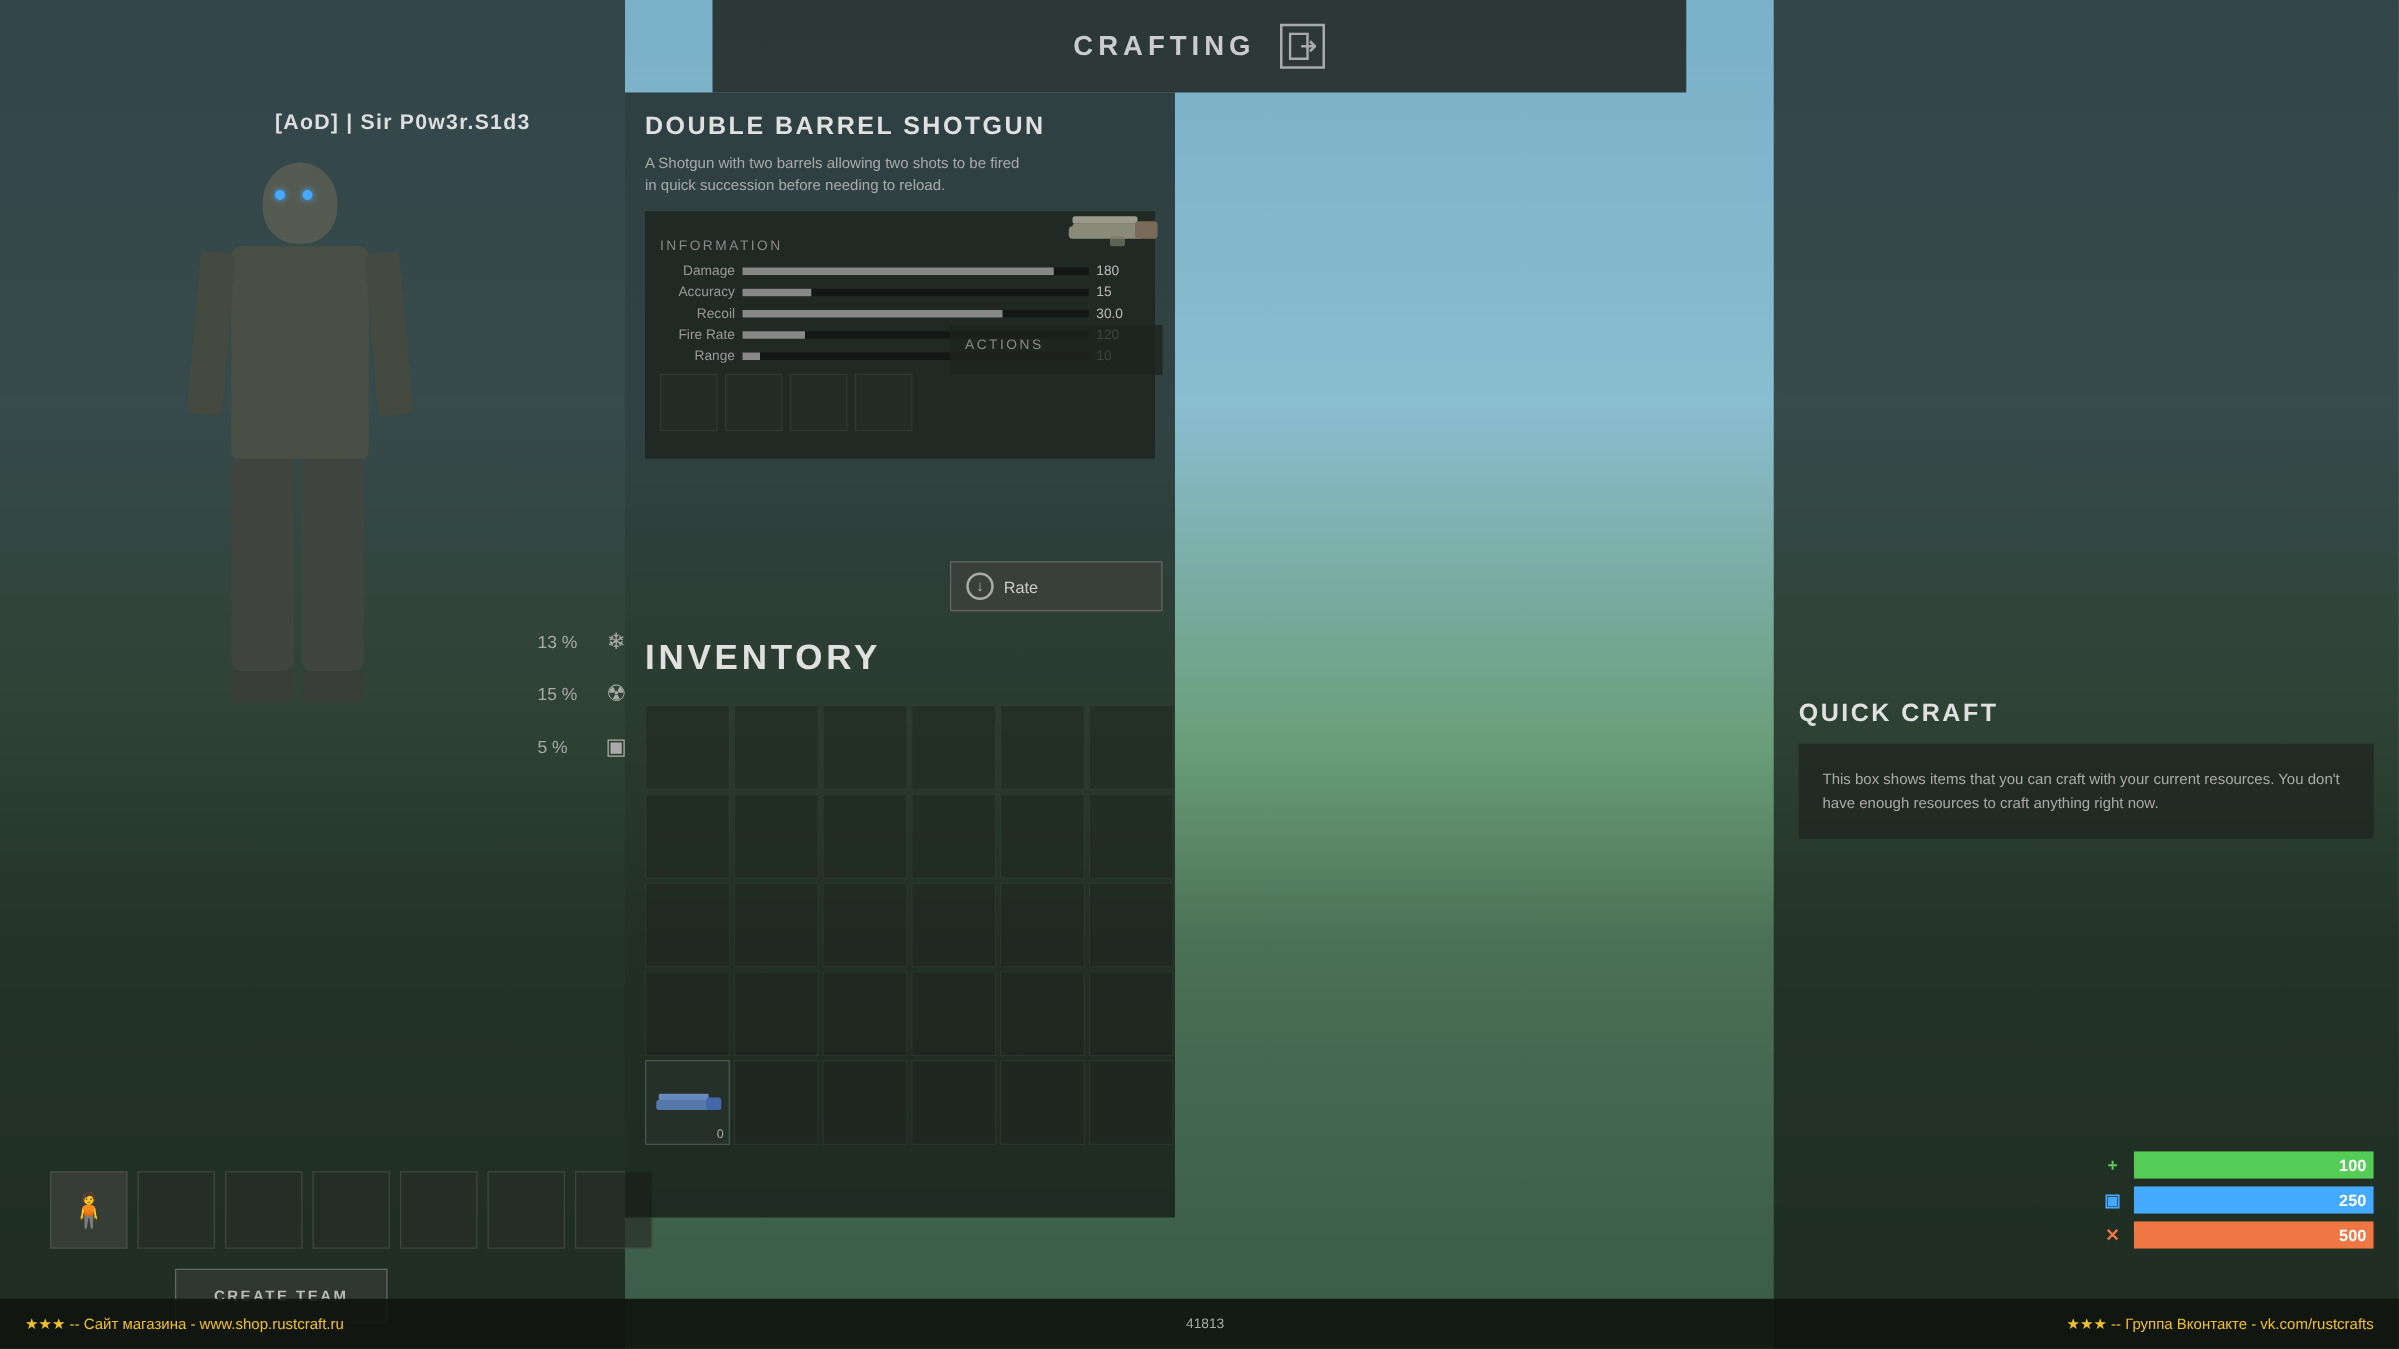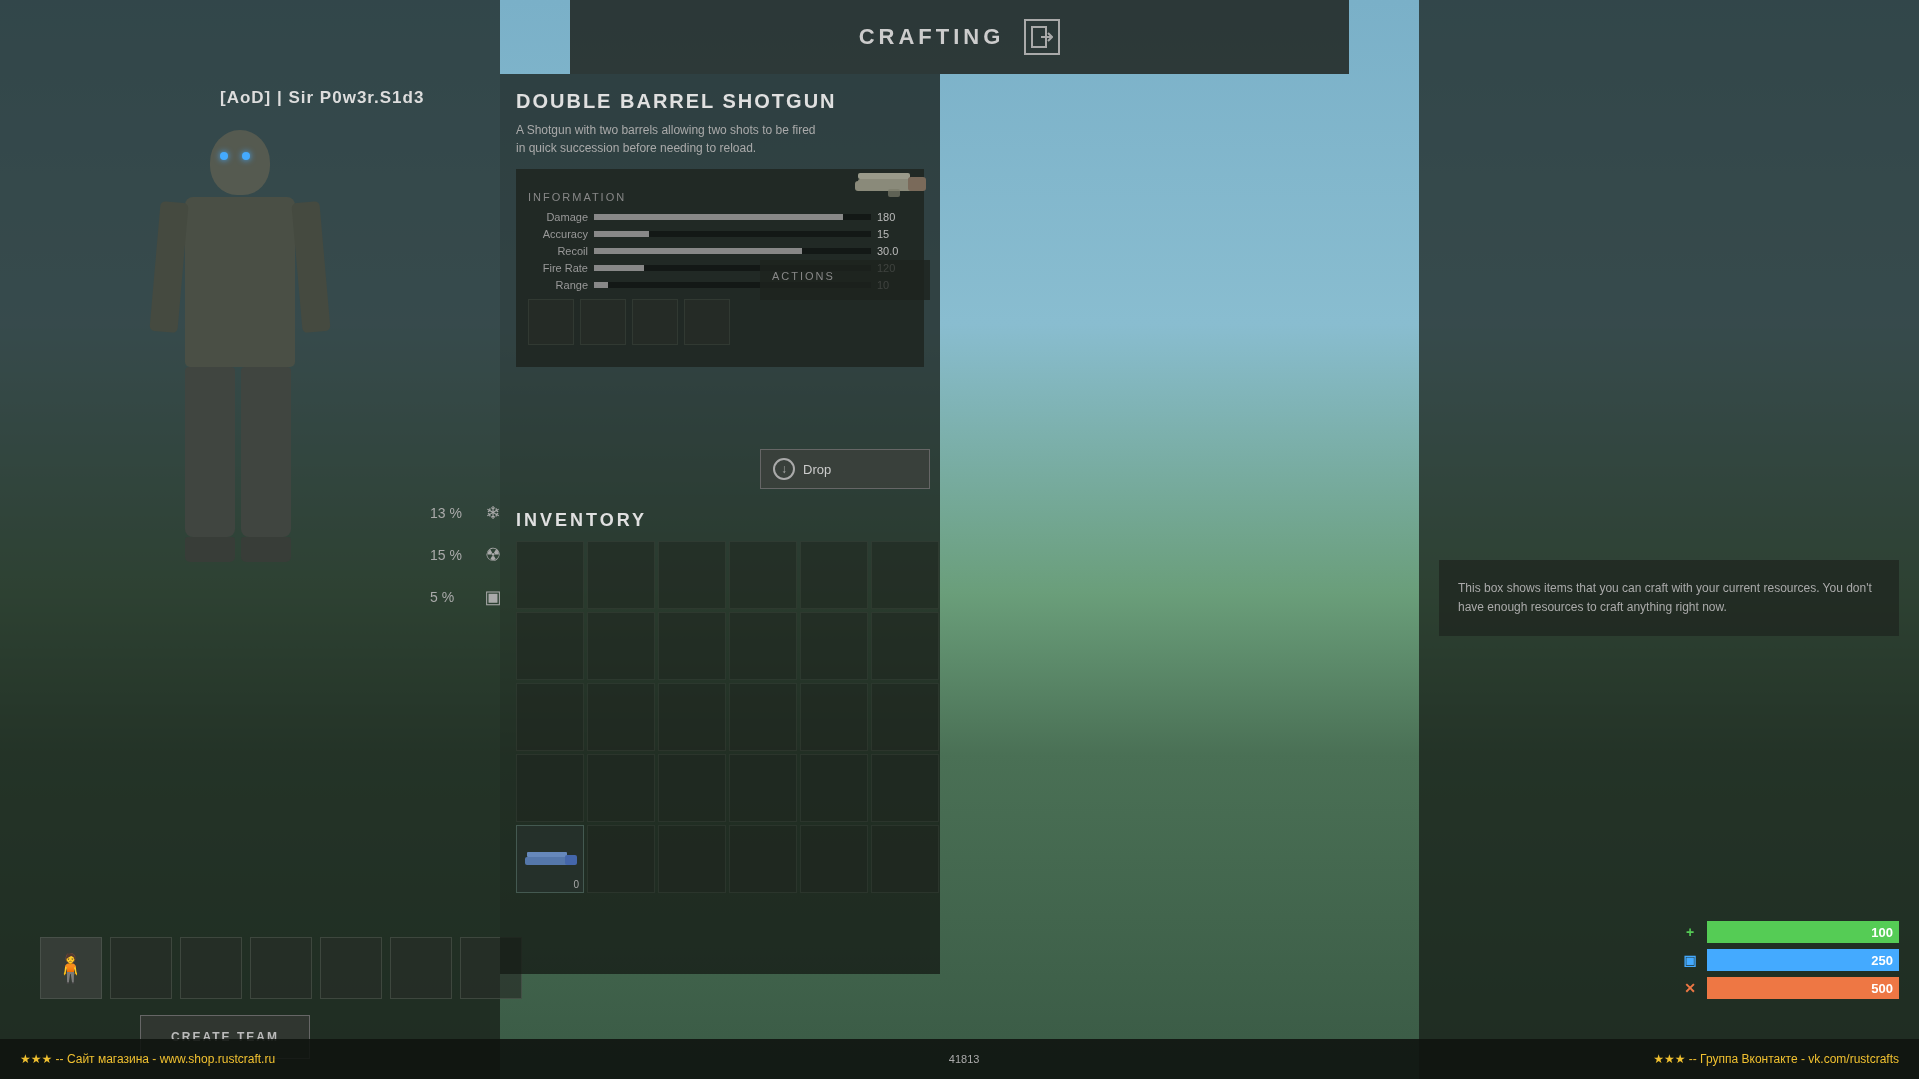--- a/index.html
+++ b/index.html
@@ -392,24 +392,24 @@
     
     .inventory-section {
       position: absolute;
       top: 420px;
       left: 0;
       right: 0;
       padding: 16px;
     }
     .inventory-title {
       color: #e0e0e0;
-      font-size: 18px;
+      font-size: 28px;
       font-weight: bold;
       letter-spacing: 3px;
-      margin-bottom: 10px;
+      margin-bottom: 22px;
     }
     .inventory-grid {
       display: grid;
       grid-template-columns: repeat(6, 1fr);
       gap: 3px;
     }
     .inv-cell {
       width: 68px;
       height: 68px;
       background: rgba(30,35,30,0.5);
@@ -693,21 +693,21 @@
         <div class="item-slot"></div>
       </div>
     </div>
 
     <div class="actions-section">
       <div class="actions-header">ACTIONS</div>
     </div>
 
     <div class="drop-btn">
       <div class="drop-circle">↓</div>
-      <span>Drop</span>
+      <span>Rate</span>
     </div>
 
     <div class="inventory-section">
       <div class="inventory-title">INVENTORY</div>
       <div class="inventory-grid">
 
         <div class="inv-cell"></div>
         <div class="inv-cell"></div>
         <div class="inv-cell"></div>
         <div class="inv-cell"></div>
@@ -750,20 +750,21 @@
         <div class="inv-cell"></div>
         <div class="inv-cell"></div>
         <div class="inv-cell"></div>
       </div>
     </div>
   </div>
 
   <div class="right-panel">
 
     <div class="quick-craft-section">
+      <div class="quick-craft-title">QUICK CRAFT</div>
       <div class="quick-craft-desc">This box shows items that you can craft with your current resources. You don't have enough resources to craft anything right now.</div>
     </div>
 
     <div class="resource-bars">
       <div class="resource-row">
         <div class="resource-icon plus">+</div>
         <div class="resource-bar-bg">
           <div class="resource-bar-fill green" style="width:100%"></div>
           <span class="resource-bar-value">100</span>
         </div>

